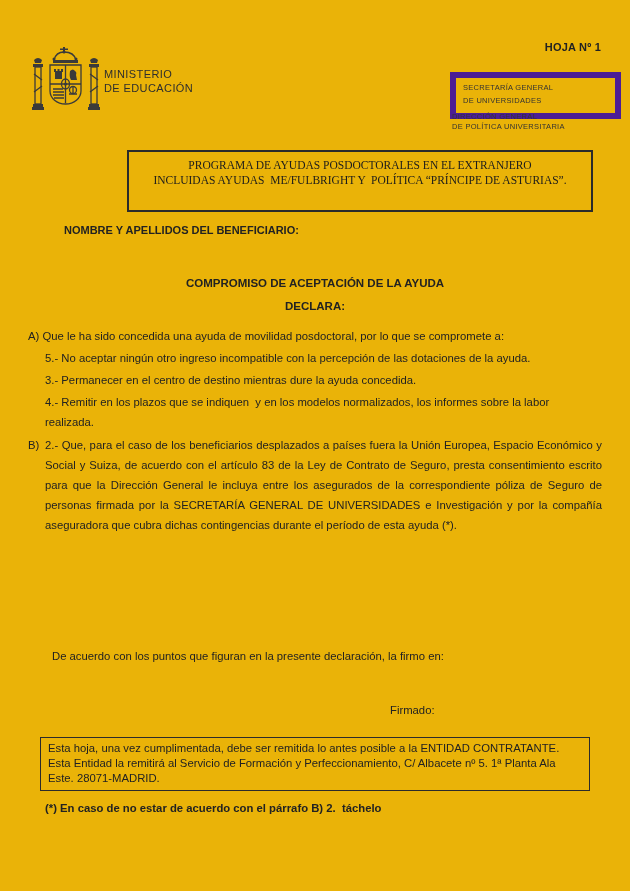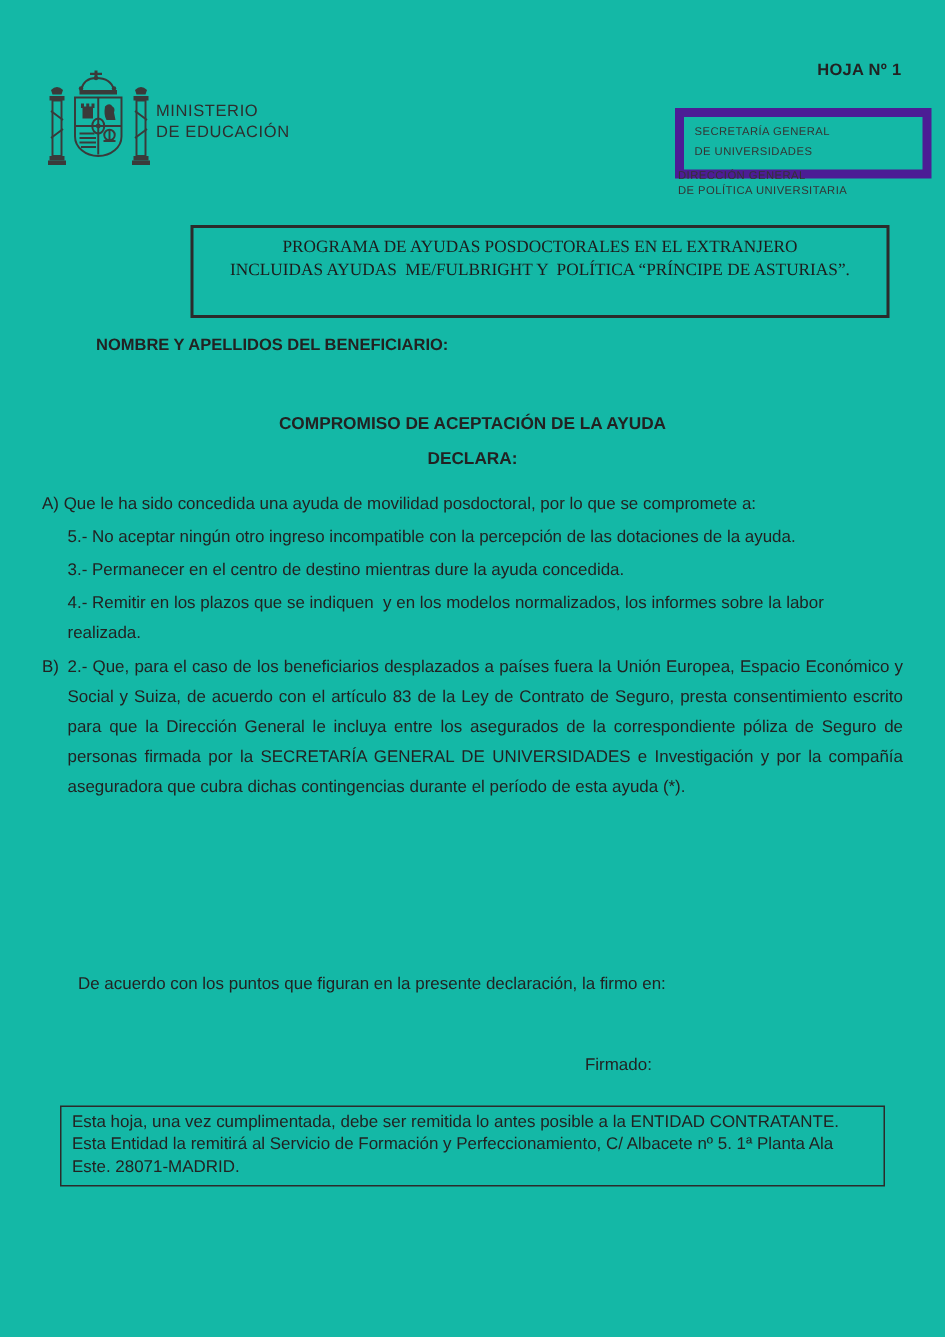--- a/index.html
+++ b/index.html
@@ -1,19 +1,19 @@
 <!DOCTYPE html>
 <html><head>
 <meta charset="utf-8">
 <style>
   html,body{margin:0;padding:0;background:#e8e8e8;}
   .page{
     position:relative;
     width:630px;height:891px;
-    background:#14b8a6;
+    background:#eab308;
     font-family:"Liberation Sans","DejaVu Sans",sans-serif;
     color:#222;
     overflow:hidden;
     margin:0 auto;
   }
   .abs{position:absolute;}
   .pre{white-space:pre-wrap;}
 
   
   .hoja{top:41px;right:29px;font-size:11px;font-weight:bold;letter-spacing:.2px;}
@@ -162,14 +162,15 @@
   <div class="abs agreement">De acuerdo con los puntos que figuran en la presente declaración, la firmo en:</div>
 
 
   <div class="abs firmado">Firmado:</div>
 
   <div class="abs footer-box">
     <p class="just">Esta hoja, una vez cumplimentada, debe ser remitida lo antes posible a la ENTIDAD CONTRATANTE.</p>
     <p>Esta Entidad la remitirá al Servicio de Formación y Perfeccionamiento, C/ Albacete nº 5. 1ª Planta Ala Este. 28071-MADRID.</p>
   </div>
 
+  <div class="abs footnote pre">(*) En caso de no estar de acuerdo con el párrafo B) 2.  táchelo</div>
 
 </div>
 
 </body></html>

